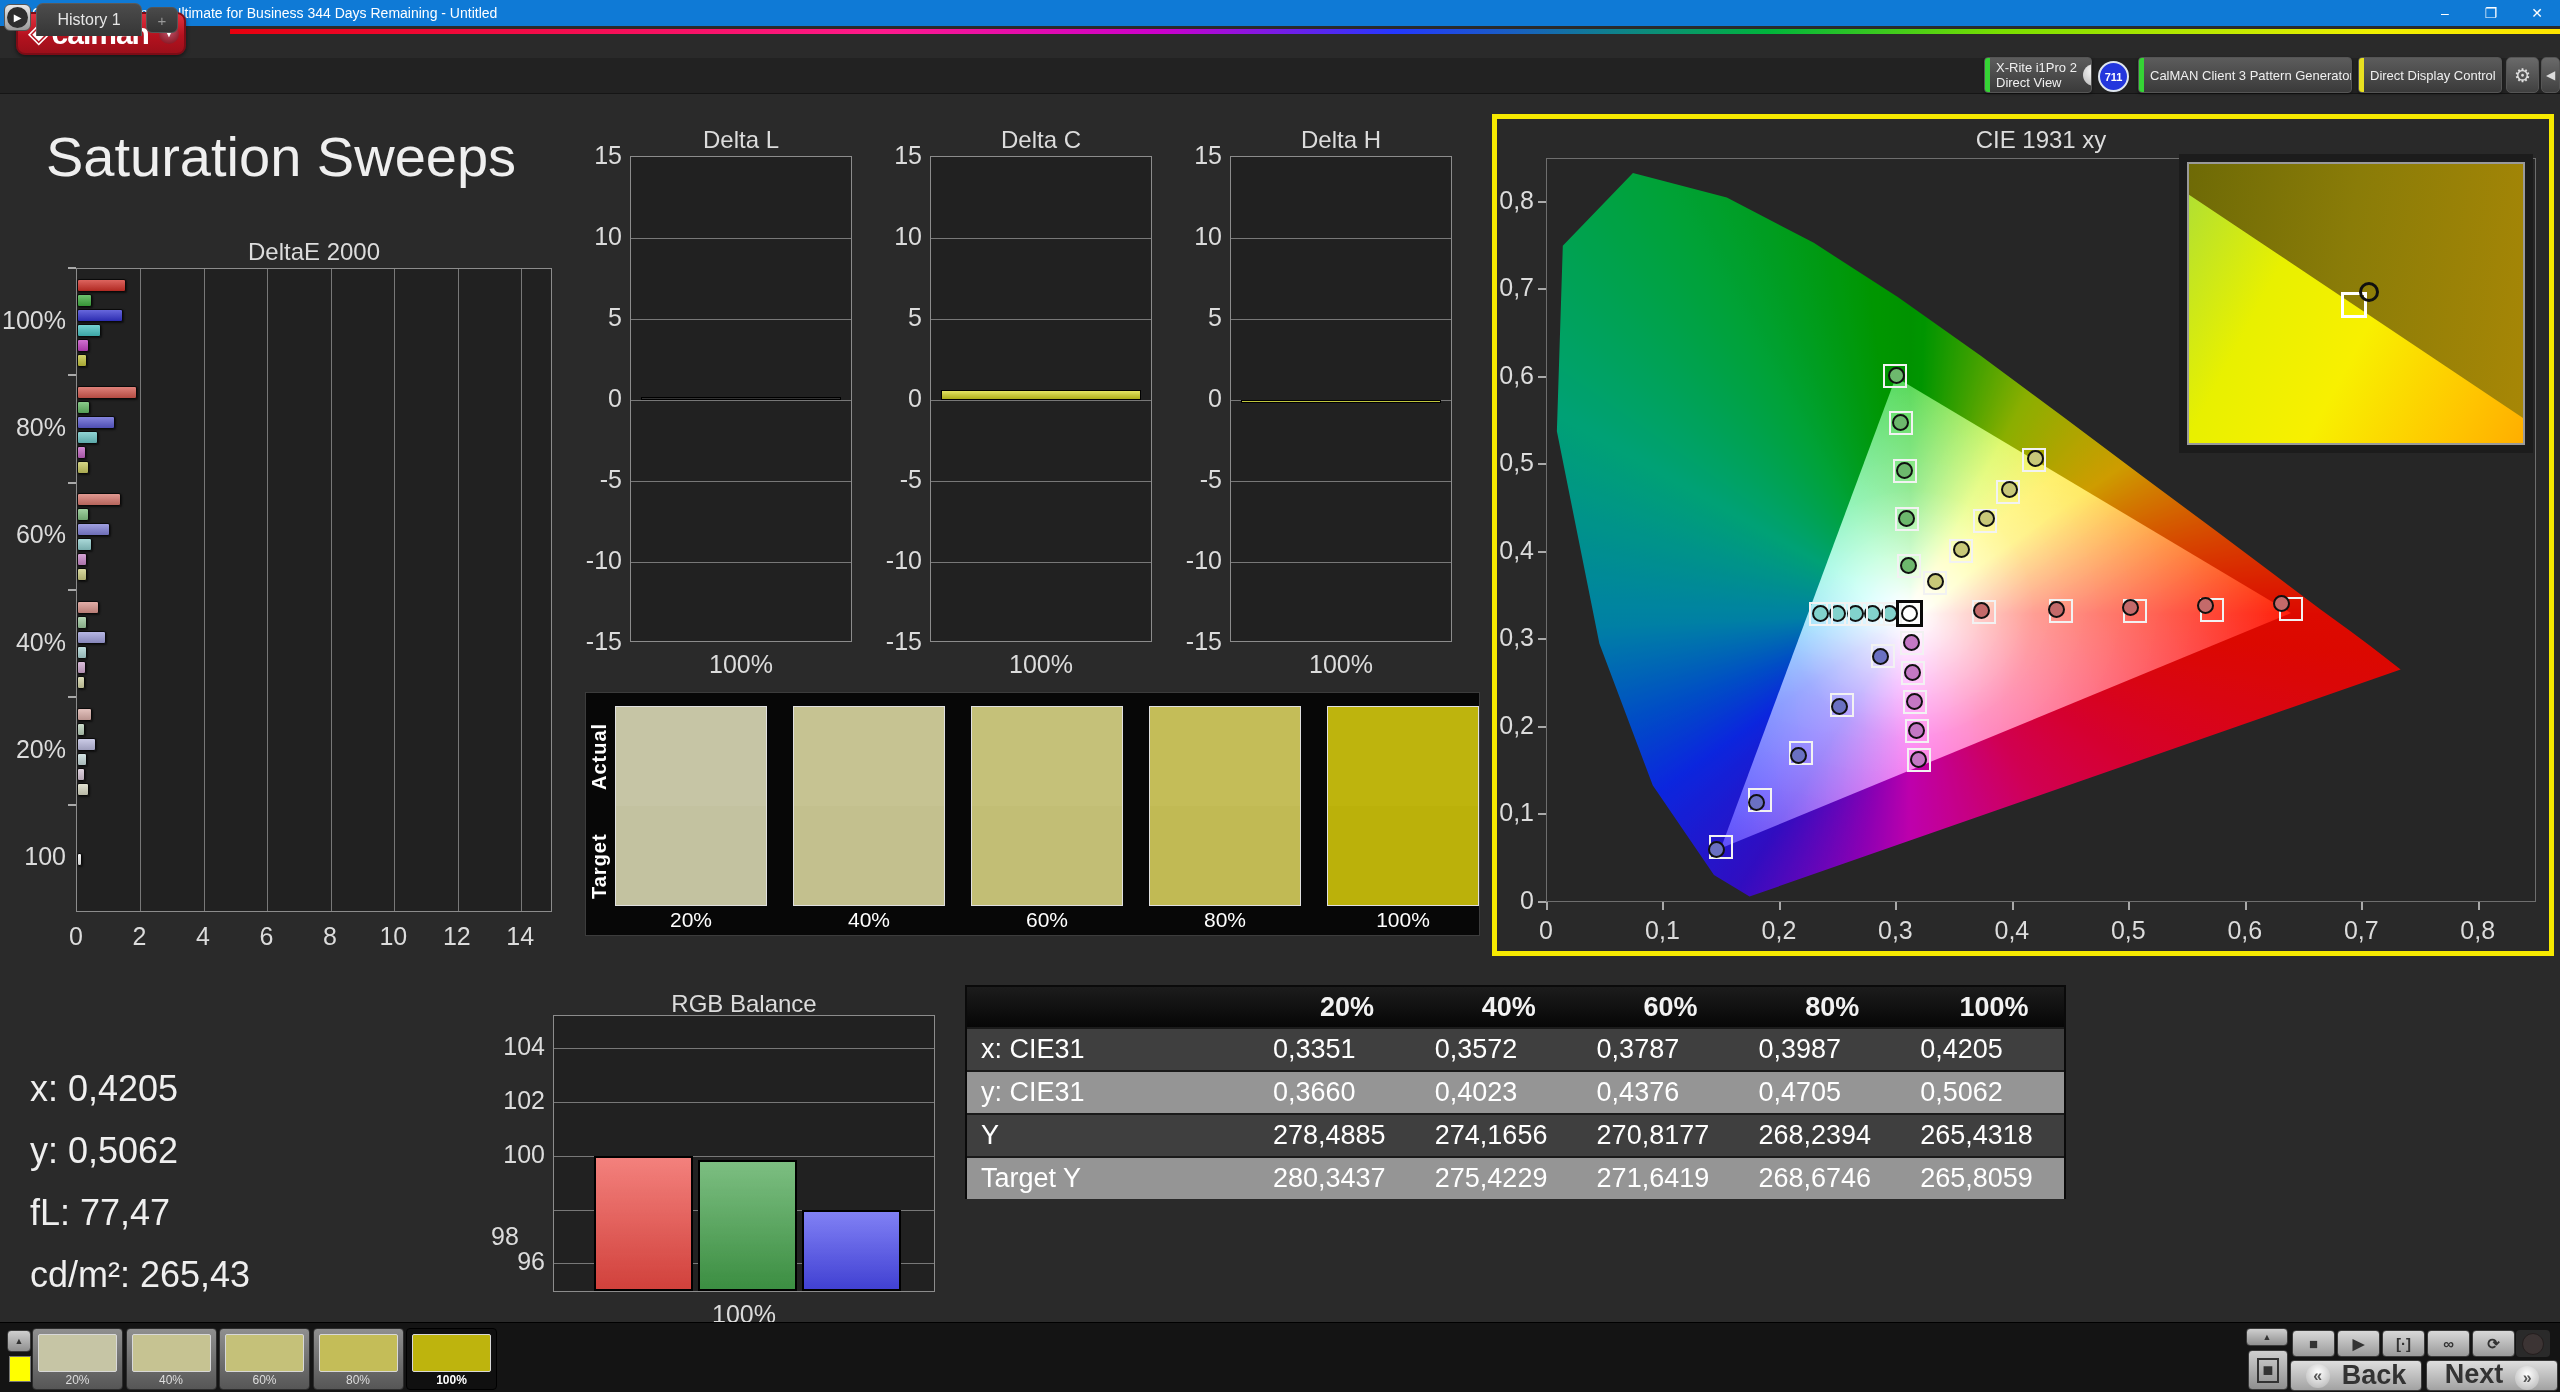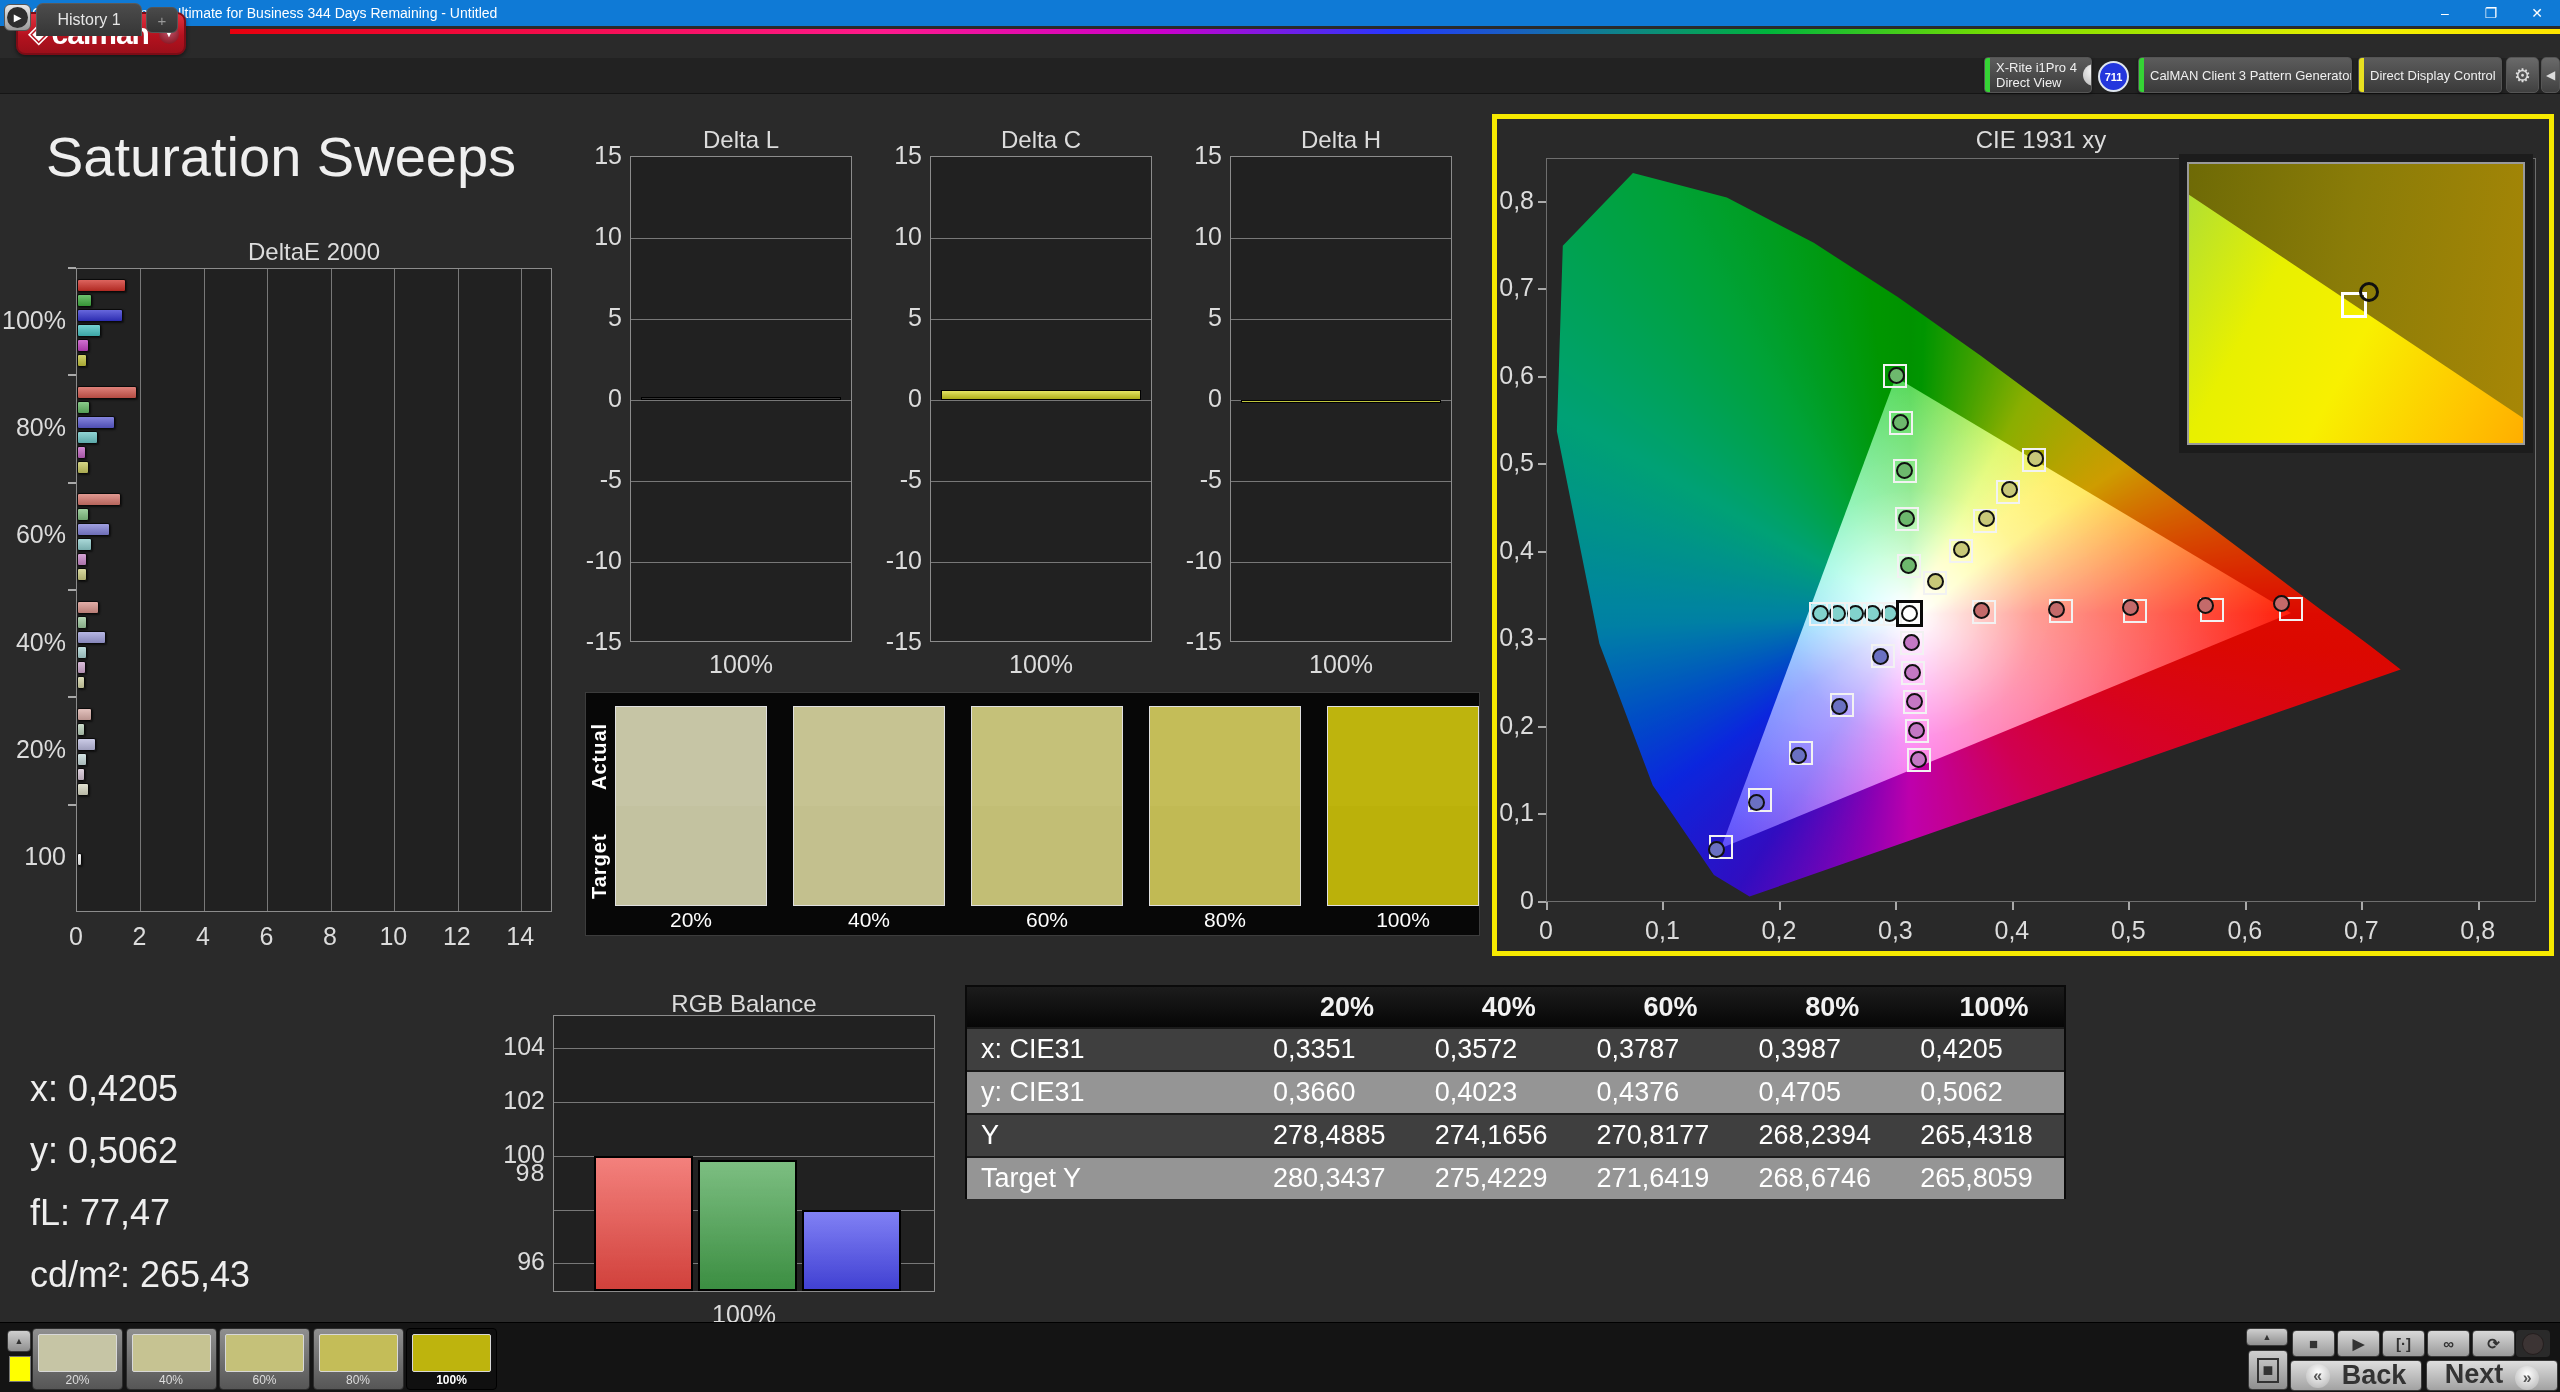--- a/index.html
+++ b/index.html
@@ -145,21 +145,21 @@
   <div class="tabbar"></div>
   <div class="tab-play">
     <div class="tab-play-inner">▶</div>
   </div>
   <div class="tab">History 1</div>
   <div class="tab-add">+</div>
 
   <div class="dd" style="left:1984px; width:108px;">
     <div class="dd-accent" style="background:#35d435;"></div>
     <div class="dd-text">
-      <span>X-Rite i1Pro 4</span><br><span>Direct View</span>
+      <span>X-Rite i1Pro 2</span><br><span>Direct View</span>
     </div>
     <div class="dd-chev">▼</div>
   </div>
   <div class="badge-711">711</div>
   <div class="dd" style="left:2138px; width:214px;">
     <div class="dd-accent" style="background:#35d435;"></div>
     <div class="dd-text">CalMAN Client 3 Pattern Generator</div>
 
   </div>
   <div class="dd" style="left:2358px; width:144px;">
@@ -438,21 +438,21 @@
       <div class="gridline-h" style="top: 193.631px;"></div>
       <div class="gridline-h" style="top: 247.417px;"></div>
       <div style="position: absolute; left: 40px; width: 99px; top: 139.845px; height: 135.155px; background: linear-gradient(rgba(255, 255, 255, 0.3), rgba(0, 0, 0, 0.12)), rgb(238, 74, 68); border: 2px solid rgb(0, 0, 0);"></div>
       <div style="position: absolute; left: 144px; width: 99px; top: 143.879px; height: 131.121px; background: linear-gradient(rgba(255, 255, 255, 0.3), rgba(0, 0, 0, 0.12)), rgb(68, 162, 75); border: 2px solid rgb(0, 0, 0);"></div>
       <div style="position: absolute; left: 248px; width: 99px; top: 193.631px; height: 81.3689px; background: linear-gradient(rgba(255, 255, 255, 0.3), rgba(0, 0, 0, 0.12)), rgb(74, 74, 240); border: 2px solid rgb(0, 0, 0);"></div>
     </div>
   <div id="rgb-decor">
       <div class="axis-lab" style="left: 491px; top: 1032.27px; width: 54px; text-align: right;">104</div>
       <div class="axis-lab" style="left: 491px; top: 1086.06px; width: 54px; text-align: right;">102</div>
       <div class="axis-lab" style="left: 491px; top: 1139.84px; width: 54px; text-align: right;">100</div>
-      <div class="axis-lab" style="left: 491px; top: 1160px; width: 54px; text-align: right; font-family: Liberation Mono, monospace;">98</div>
+      <div class="axis-lab" style="left: 491px; top: 1222px; width: 54px; ">98</div>
       <div class="axis-lab" style="left: 491px; top: 1247.42px; width: 54px; text-align: right;">96</div>
       <div class="axis-lab" style="left: 553px; top: 1300px; width: 382px; text-align: center;">100%</div>
     </div>
 
   <div class="meas-table" id="meas-table">
       <div class="t-row t-head">
         <div class="t-cell"></div>
         <div class="t-cell">20%</div>
         <div class="t-cell">40%</div>
         <div class="t-cell">60%</div>

